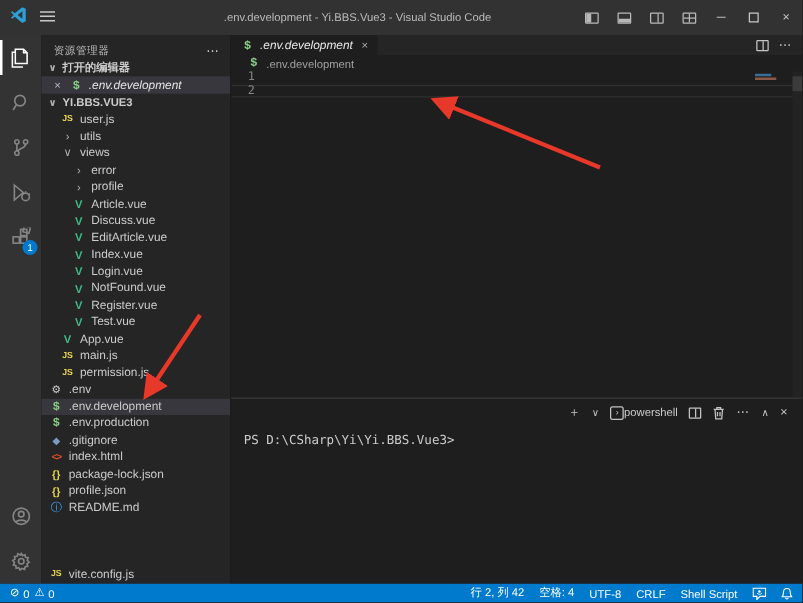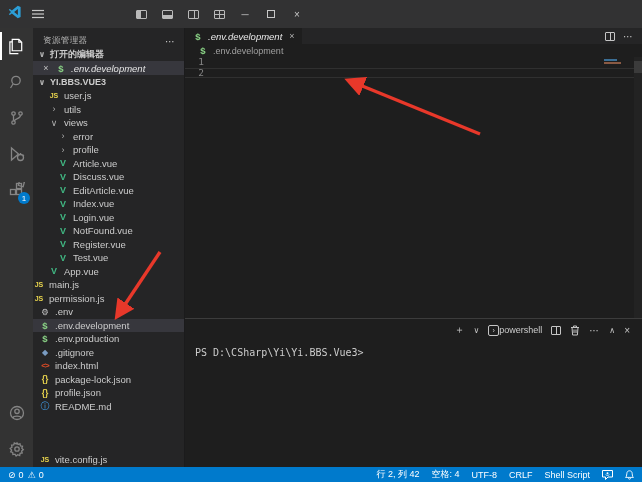--- a/index.html
+++ b/index.html
@@ -118,20 +118,21 @@
       <span>
         <svg width="12" height="10" viewBox="0 0 12 10">
             <g stroke="#c8c8c8" stroke-width="1.2">
               <line x1="0" y1="1.5" x2="12" y2="1.5"></line>
               <line x1="0" y1="5" x2="12" y2="5"></line>
               <line x1="0" y1="8.5" x2="12" y2="8.5"></line>
             </g>
           </svg>
       </span>
     </div>
+    <div class="tb-title">.env.development - Yi.BBS.Vue3 - Visual Studio Code</div>
     <div class="tb-right">
       <div class="tb-btn">
           <span class="layout-ic side-l"></span>
         </div>
       <div class="tb-btn">
           <span class="layout-ic panel-b"></span>
         </div>
       <div class="tb-btn">
           <span class="layout-ic side-r"></span>
         </div>
@@ -272,25 +273,25 @@
             <span>Register.vue</span>
           </div>
           <div class="tree-row" style="padding-left: 24px;">
             <span class="glyph vue-icon">V</span>
             <span>Test.vue</span>
           </div>
           <div class="tree-row" style="padding-left: 15px;">
             <span class="glyph vue-icon">V</span>
             <span>App.vue</span>
           </div>
-          <div class="tree-row" style="">
+          <div class="tree-row" style="padding-left: 15px;">
             <span class="glyph js-icon">JS</span>
             <span>main.js</span>
           </div>
-          <div class="tree-row" style="">
+          <div class="tree-row" style="padding-left: 15px;">
             <span class="glyph js-icon">JS</span>
             <span>permission.js</span>
           </div>
           <div class="tree-row" style="padding-left: 6px;">
             <span class="glyph gear-icon">⚙</span>
             <span>.env</span>
           </div>
           <div class="tree-row selected" style="padding-left: 6px;">
             <span class="glyph shell-icon">$</span>
             <span>.env.development</span>

